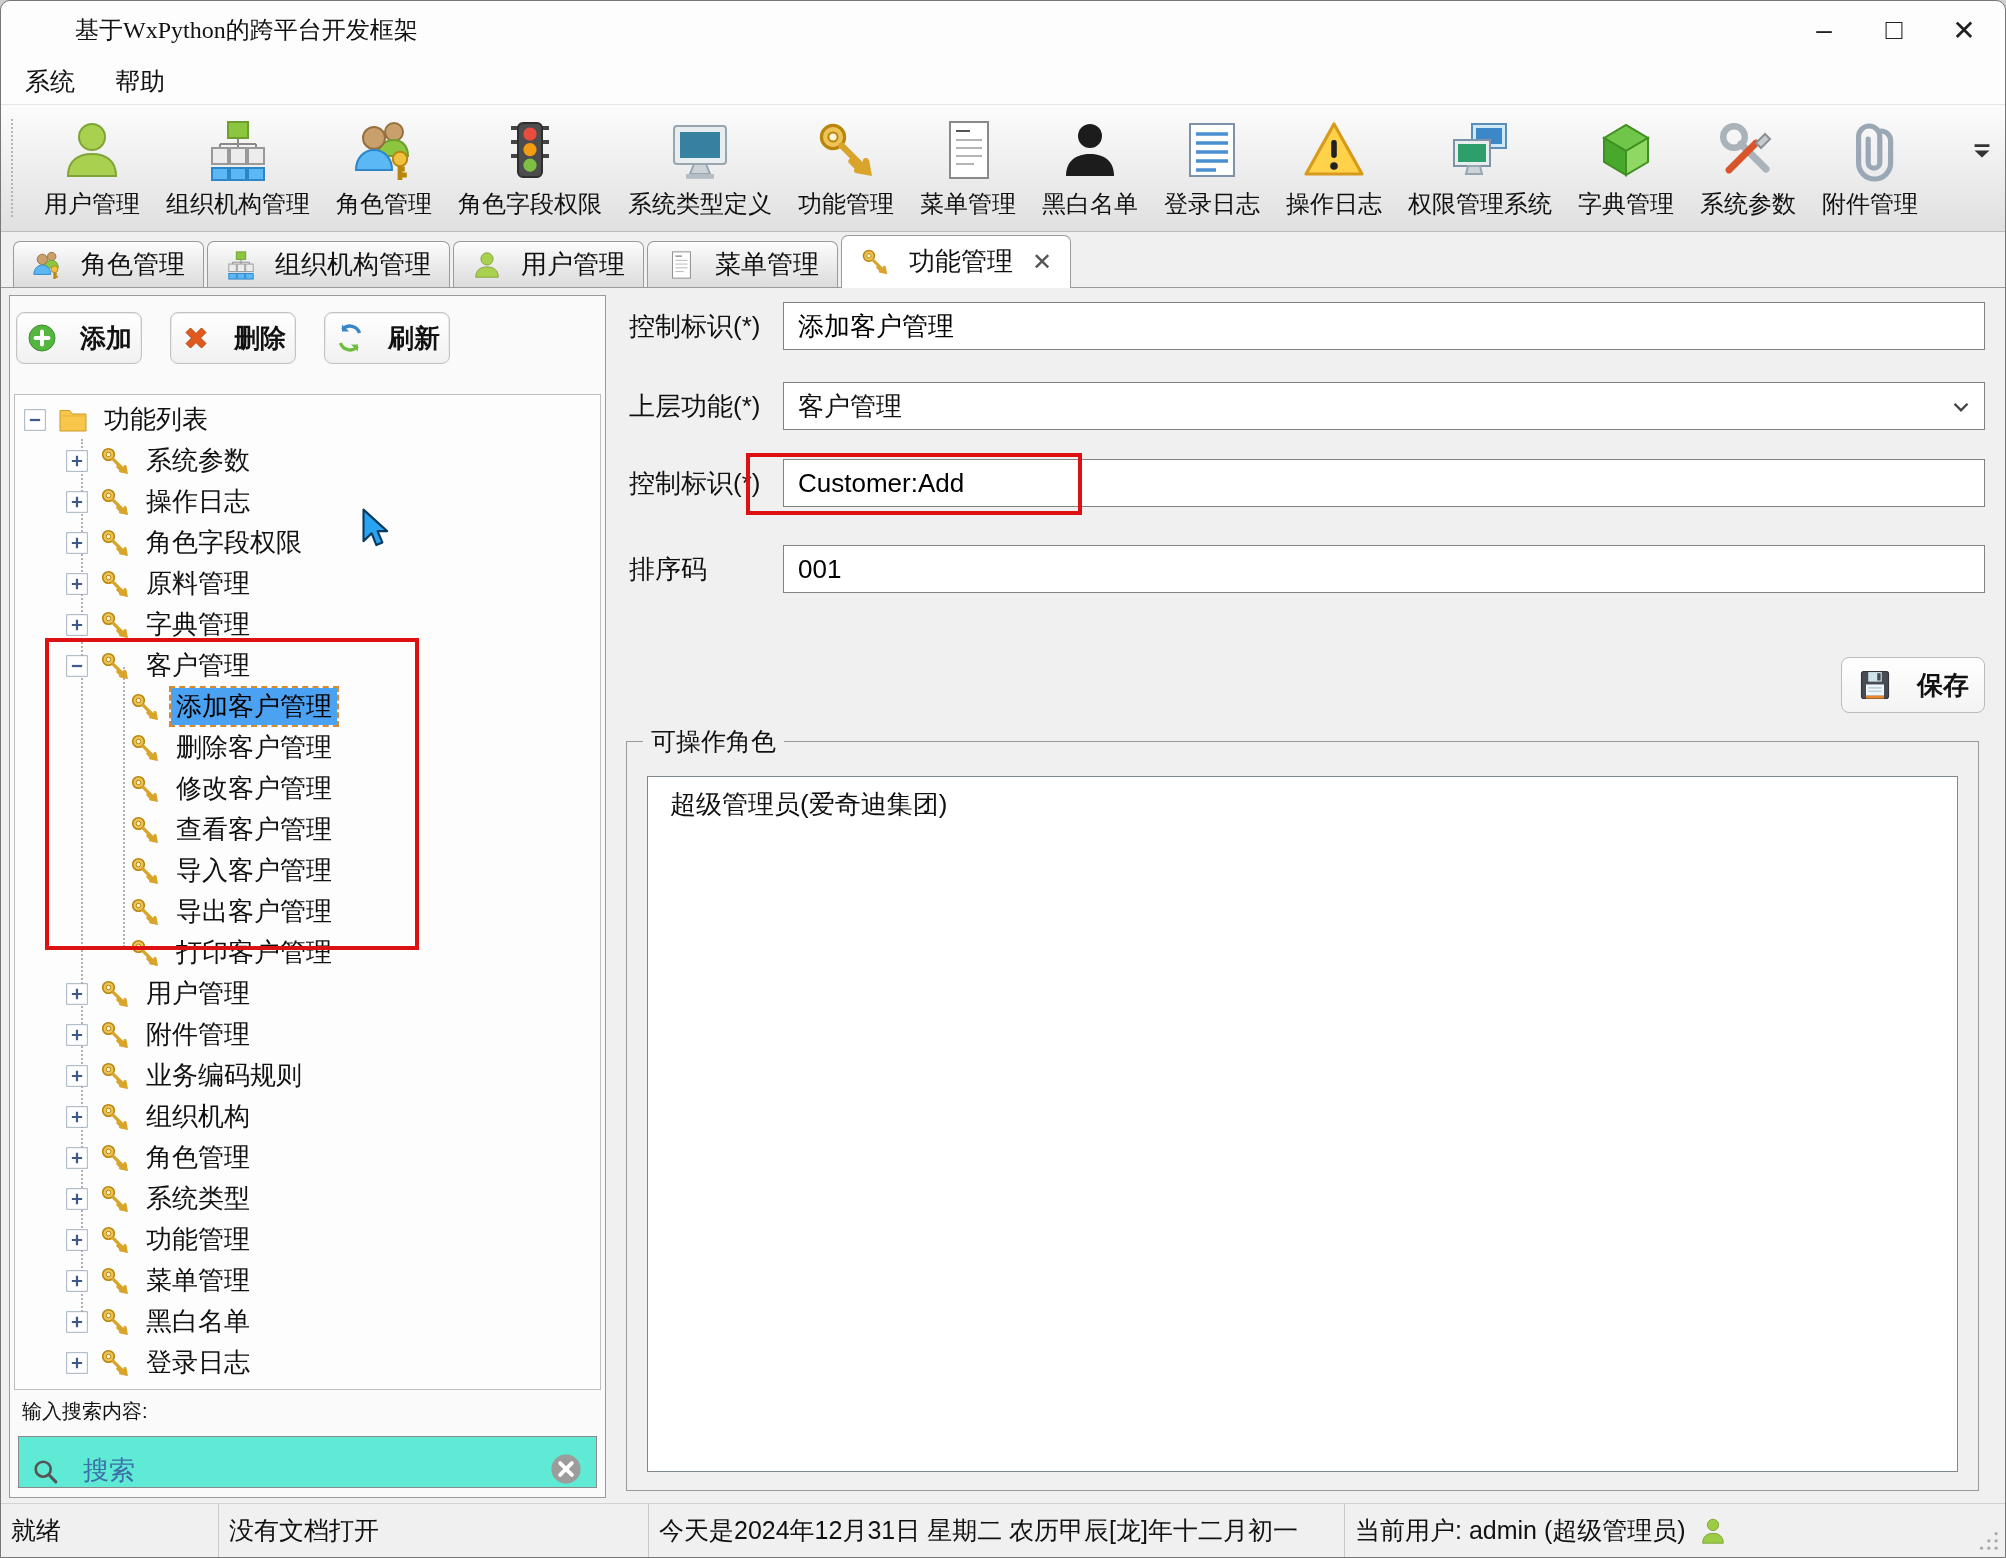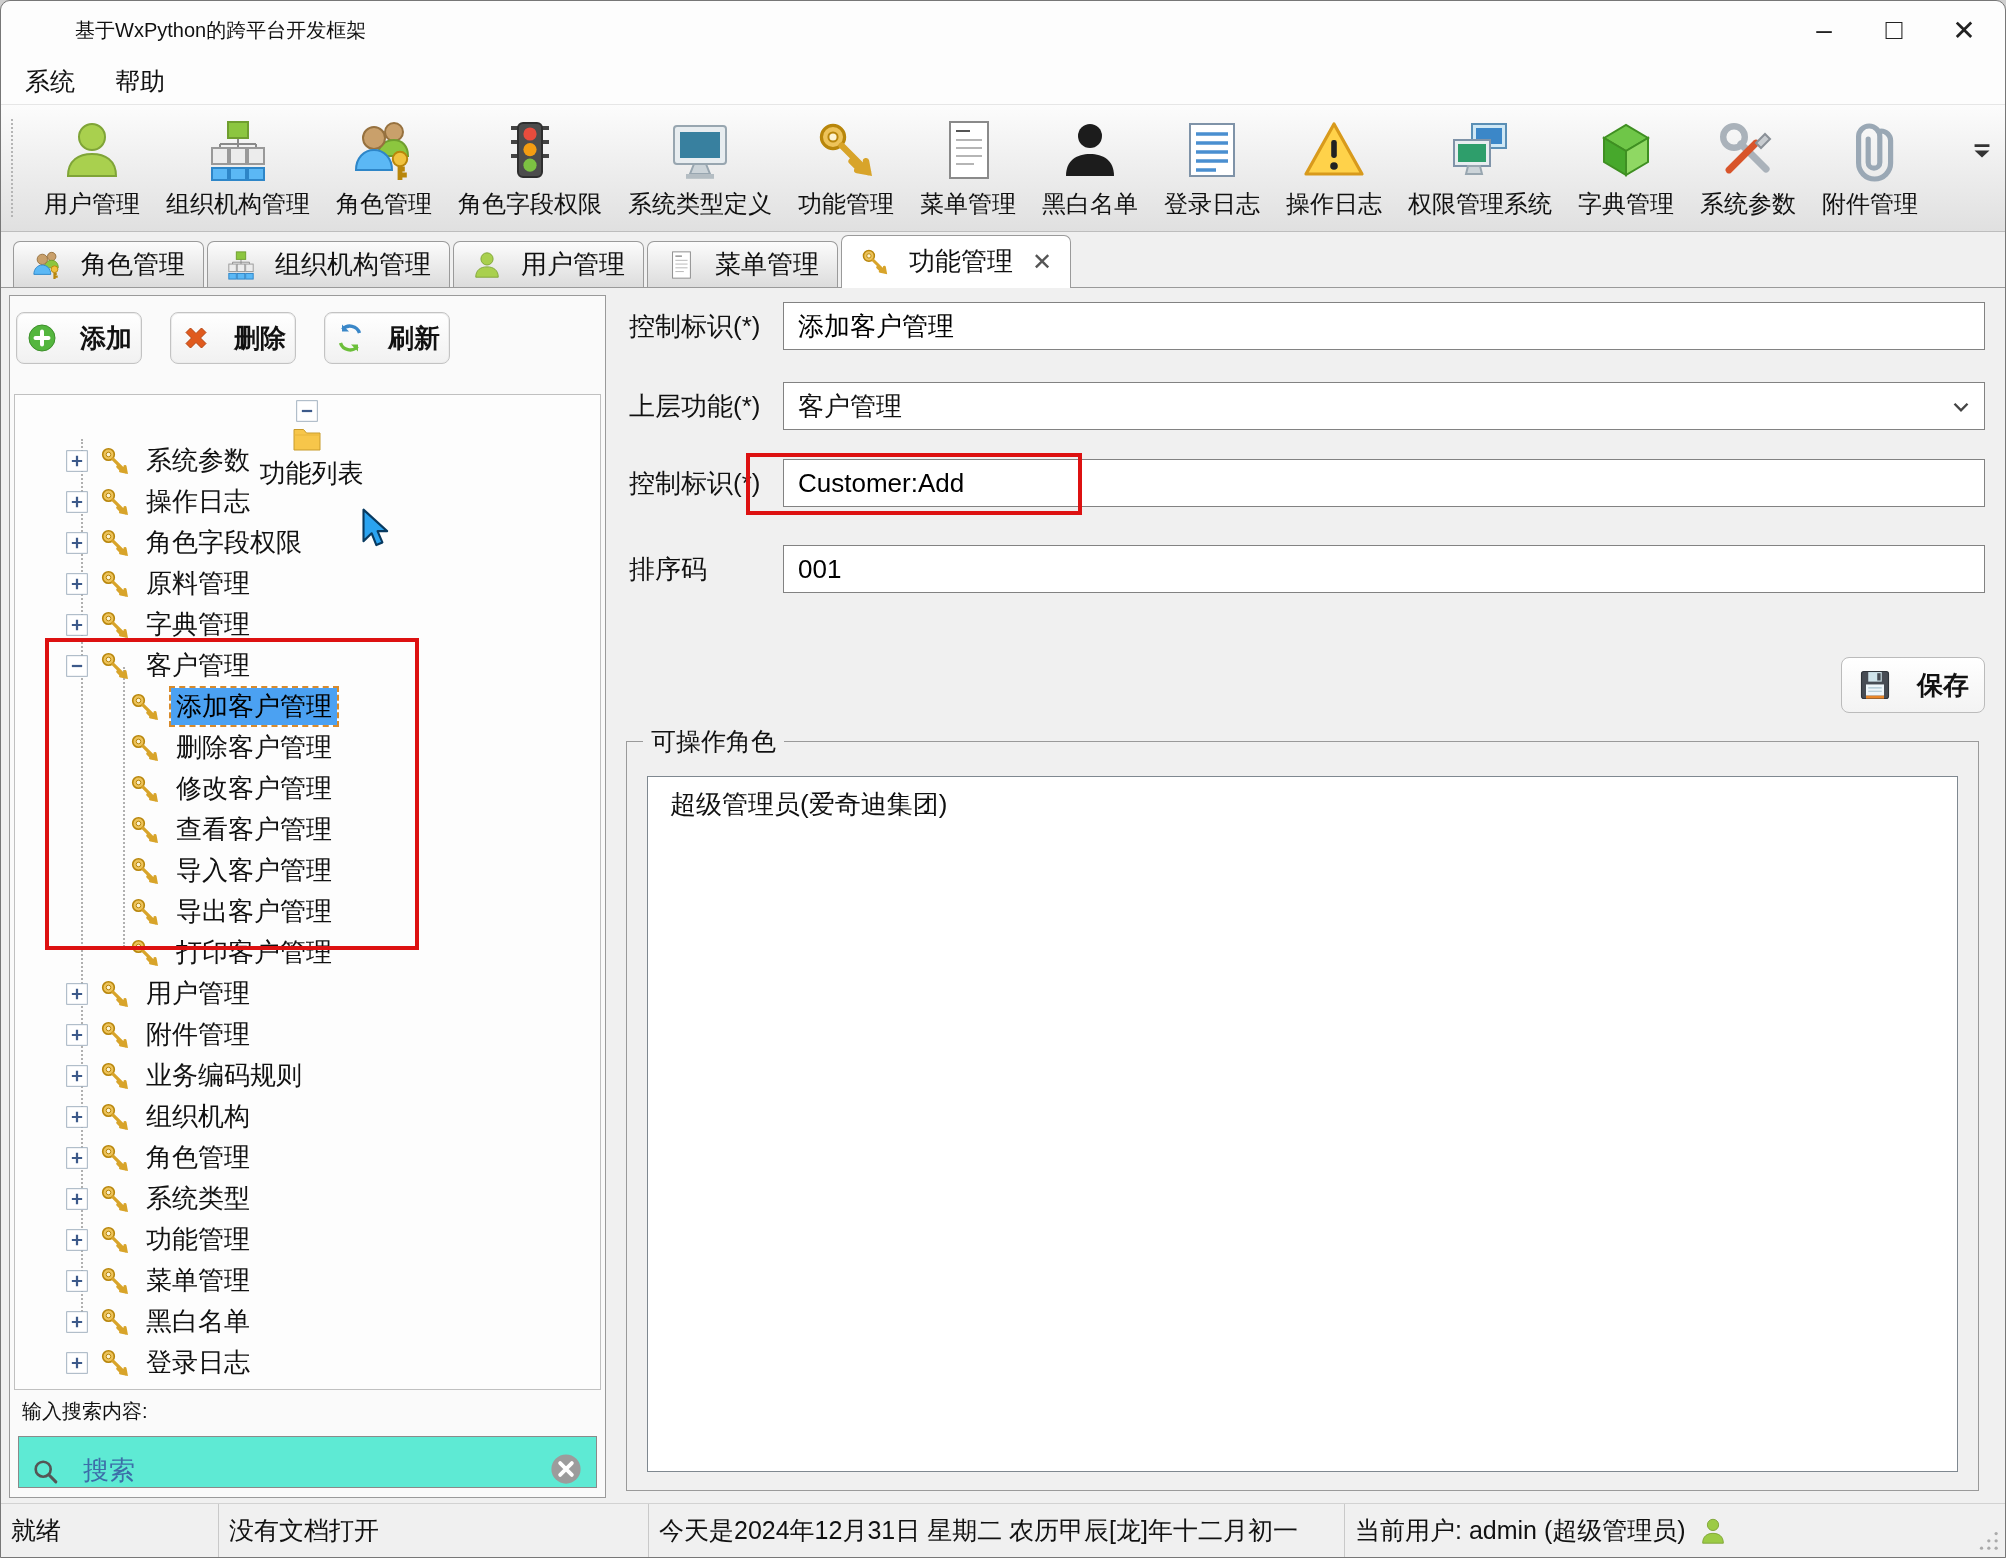--- a/index.html
+++ b/index.html
@@ -4,21 +4,21 @@
 <style>
   html,body{margin:0;padding:0;background:#cfcfcf;}
   *{box-sizing:border-box;}
   .app{position:relative;width:2006px;height:1558px;background:#f0f0f0;
        border:1px solid #777;border-radius:10px 10px 0 0;overflow:hidden;
        font-family:"Liberation Sans","DejaVu Sans",sans-serif;color:#111;}
 
   
   .titlebar{position:absolute;left:0;top:0;right:0;height:58px;background:#fdfdfd;border-radius:10px 10px 0 0;}
   .app-icon{position:absolute;left:24px;top:11px;width:38px;height:38px;}
-  .title-text{position:absolute;left:74px;top:0;line-height:58px;font-size:20px;}
+  .title-text{position:absolute;left:74px;top:0;line-height:58px;font-size:24px;font-family:Liberation Serif, serif;}
   .win-controls{position:absolute;right:6px;top:0;height:58px;display:flex;}
   .win-btn{width:70px;height:58px;display:flex;align-items:center;justify-content:center;font-size:28px;color:#222;}
 
   
   .menubar{position:absolute;left:0;top:58px;right:0;height:45px;background:#fdfdfd;display:flex;align-items:center;padding-left:4px;}
   .menu-item{padding:0 20px;font-size:25px;height:100%;display:flex;align-items:center;}
 
   
   .toolbar{position:absolute;left:0;top:103px;right:0;height:128px;
            background:linear-gradient(#fcfcfc,#e0e0e0);
@@ -42,21 +42,21 @@
   
   .left-panel{position:absolute;left:8px;top:294px;width:597px;height:1203px;
               background:#fafafa;border:1px solid #9a9a9a;}
   .left-buttons{position:absolute;left:6px;top:16px;display:flex;gap:28px;}
   .lbtn{width:126px;height:52px;border:1px solid #c3c3c3;border-radius:8px;
         background:linear-gradient(#ffffff,#f1f1f1);box-shadow:0 0 0 1px #ececec inset;
         display:flex;align-items:center;justify-content:center;gap:12px;font-size:26px;font-weight:bold;}
   .tree{position:absolute;left:4px;top:98px;width:587px;height:996px;background:#fdfdfd;
         border:1px solid #c0c0c0;overflow:hidden;padding-top:4px;}
   .tree-row{height:41px;display:flex;align-items:center;font-size:26px;position:relative;z-index:2;}
-  .tree-row.lvl0{padding-left:8px;font-weight:normal;flex-direction:column;}
+  .tree-row.lvl0{padding-left:8px;font-weight:normal;}
   .tree-row.lvl1{padding-left:50px;}
   .tree-row.lvl2{padding-left:114px;}
   .expander{width:24px;height:24px;margin-right:10px;flex:none;display:flex;}
   .ticon{width:32px;height:32px;margin-right:10px;flex:none;display:flex;}
   .tlabel{white-space:nowrap;padding:1px 5px;}
   .tlabel.selected{background:#4ba1f2;color:#000;outline:2px dashed #d98b2b;}
   .tree-spine{position:absolute;border-left:2px dotted #b0b0b0;width:0;z-index:1;}
   .search-label{position:absolute;left:12px;top:1102px;font-size:20px;}
   .search-box{position:absolute;left:8px;top:1140px;width:579px;height:52px;background:#5eead4;
               border:1px solid #8a8a8a;display:flex;align-items:flex-end;padding:0 12px;gap:10px;}

